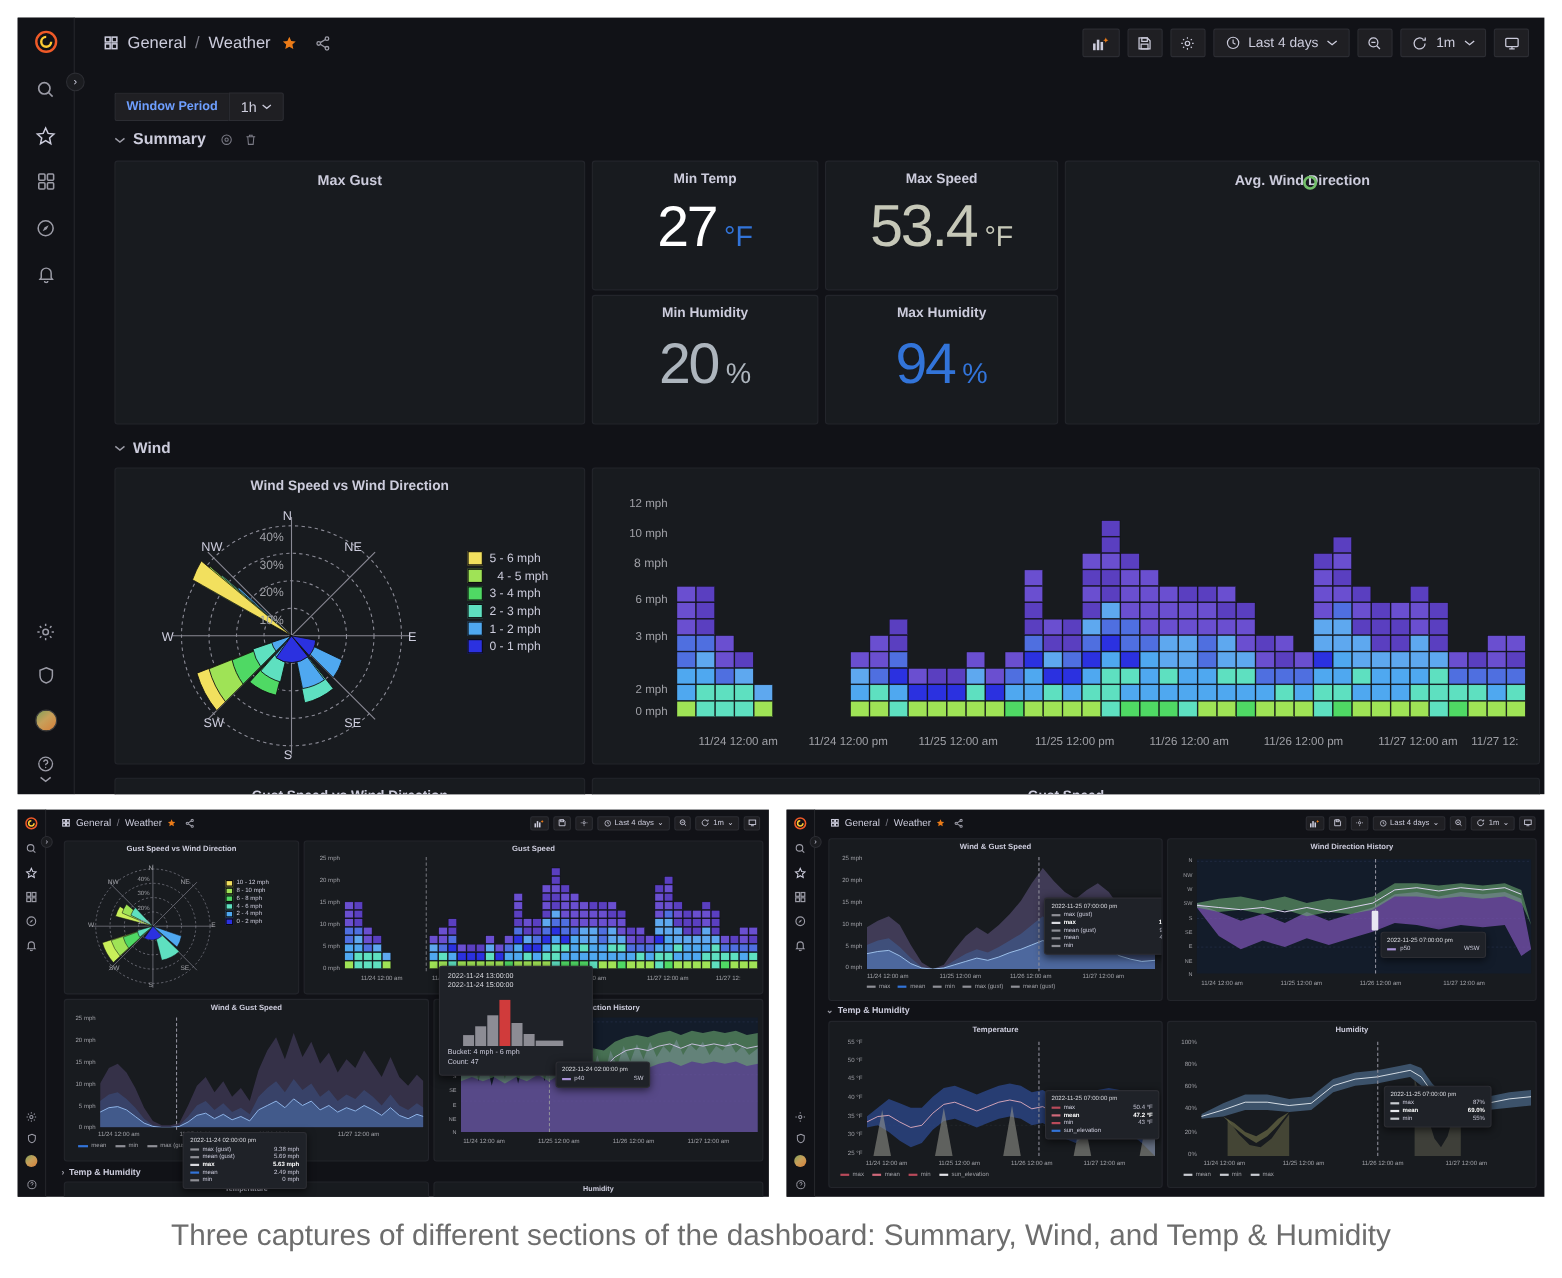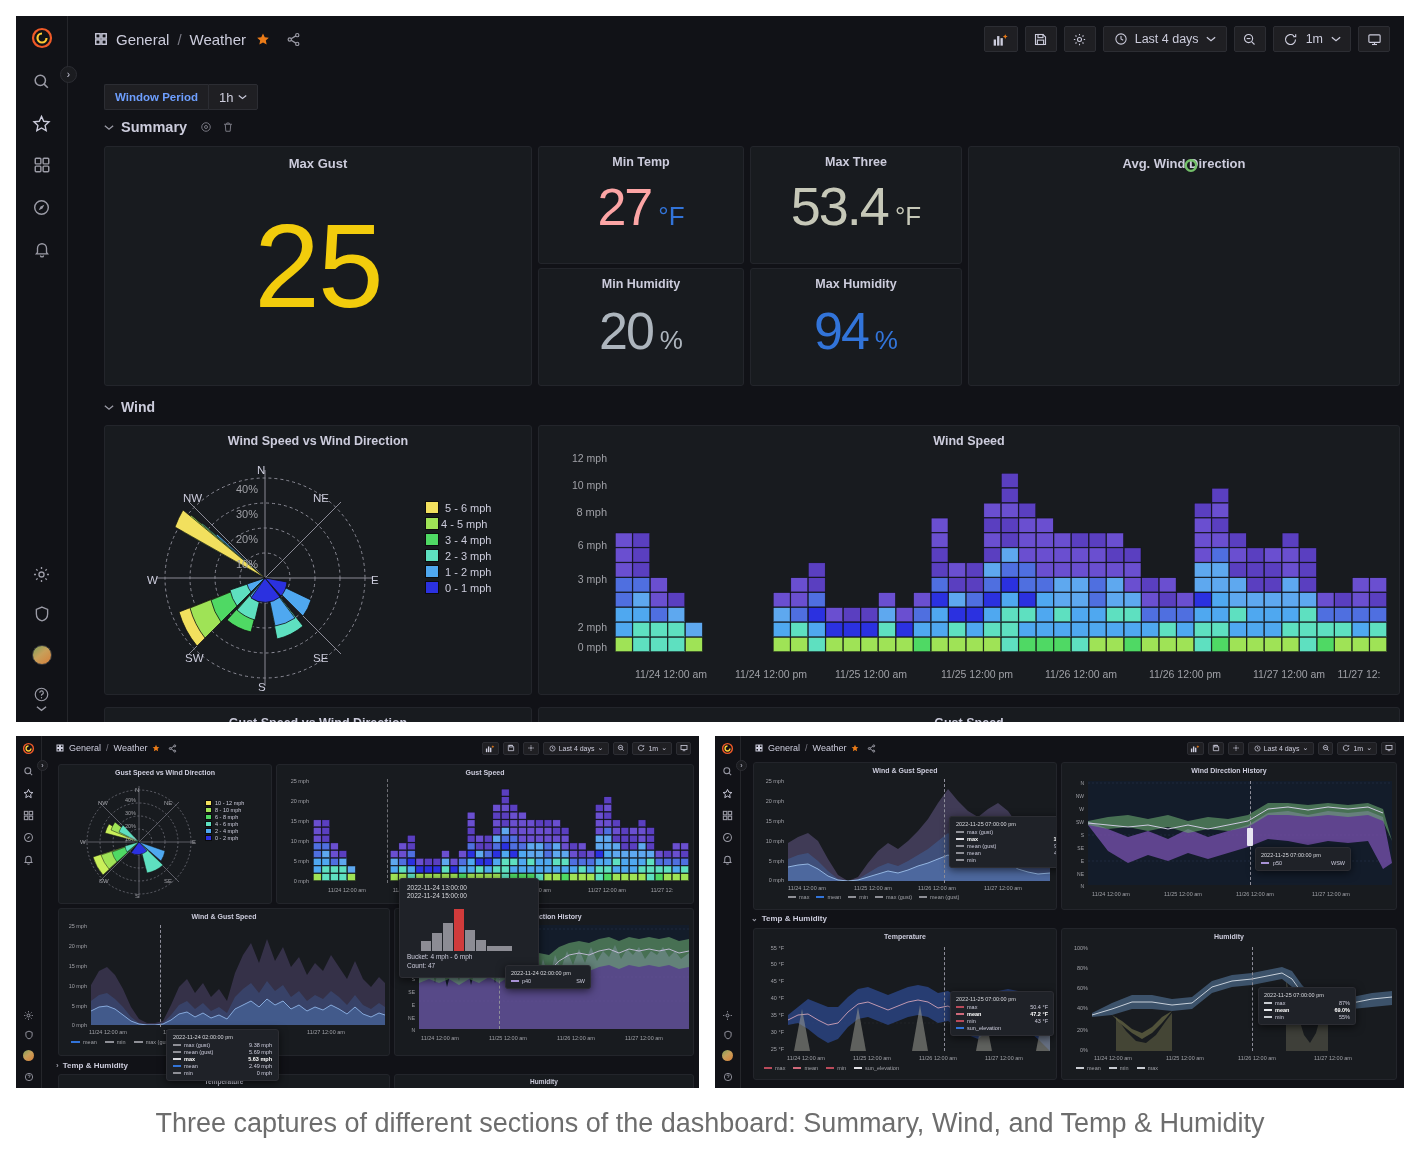--- a/index.html
+++ b/index.html
@@ -297,34 +297,33 @@
             <polyline points="4,6.5 20,6.5"></polyline>
             <path d="M6.5 6.5l1.2 14h8.6l1.2-14"></path>
             <path d="M9.5 6.5V4h5v2.5"></path>
           </svg>
       </span>
     </div>
 
     <div class="panel" style="left:88px; top:130px; width:428px; height:240px;">
       <div class="panel-title" style="margin-top:9px;font-size:13px;">Max Gust</div>
       <div class="stat-value" style="margin-top:36px;">
-        <span style="font-size:118px;color:#f2cc0c;line-height:1;">25</span>
       </div>
     </div>
 
     <div class="panel" style="left:522px; top:130px; width:206px; height:118px;">
       <div class="panel-title" style="margin-top:8px;font-size:12.5px;">Min Temp</div>
       <div class="stat-value" style="margin-top:12px;">
-        <span style="font-size:52px;color:#fca5a5;line-height:1;">27</span>
+        <span style="font-size:52px;color:#ffffff;line-height:1;">27</span>
         <span class="stat-unit" style="font-size:26px;color:#3274d9;margin-left:7px;">°F</span>
       </div>
     </div>
 
     <div class="panel" style="left:734px; top:130px; width:212px; height:118px;">
-      <div class="panel-title" style="margin-top:8px;font-size:12.5px;">Max Three</div>
+      <div class="panel-title" style="margin-top:8px;font-size:12.5px;">Max Speed</div>
       <div class="stat-value" style="margin-top:10px;">
         <span style="font-size:54px;color:#c6c8b8;line-height:1;">53.4</span>
         <span class="stat-unit" style="font-size:26px;color:#c6c8b8;margin-left:7px;">°F</span>
       </div>
     </div>
 
     <div class="panel" style="left:522px; top:252px; width:206px; height:118px;">
       <div class="panel-title" style="margin-top:8px;font-size:12.5px;">Min Humidity</div>
       <div class="stat-value" style="margin-top:14px;">
         <span style="font-size:52px;color:#adb5bd;line-height:1;">20</span>
@@ -421,21 +420,21 @@
       <div class="axis-lbl" style="left:131px;top:107px;font-size:11px;">20%</div>
       <div class="axis-lbl" style="left:131px;top:132px;font-size:11px;">10%</div>
 
       <div class="legend-box" style="left:320px;top:75px;">
         <div class="legend-row" style="margin-bottom:3px;">
           <span class="legend-sw" style="width:14px;height:13px;background:#f2e05e;"></span>
           <span class="legend-txt" style="font-size:11px;margin-left:6px;">5 - 6 mph</span>
         </div>
         <div class="legend-row" style="margin-bottom:3px;">
           <span class="legend-sw" style="width:14px;height:13px;background:#9fe356;"></span>
-          <span class="legend-txt" style="font-size:11px;margin-left:2px;">4 - 5 mph</span>
+          <span class="legend-txt" style="font-size:11px;margin-left:13px;">4 - 5 mph</span>
         </div>
         <div class="legend-row" style="margin-bottom:3px;">
           <span class="legend-sw" style="width:14px;height:13px;background:#4fd964;"></span>
           <span class="legend-txt" style="font-size:11px;margin-left:6px;">3 - 4 mph</span>
         </div>
         <div class="legend-row" style="margin-bottom:3px;">
           <span class="legend-sw" style="width:14px;height:13px;background:#5ee0c0;"></span>
           <span class="legend-txt" style="font-size:11px;margin-left:6px;">2 - 3 mph</span>
         </div>
         <div class="legend-row" style="margin-bottom:3px;">
@@ -443,21 +442,20 @@
           <span class="legend-txt" style="font-size:11px;margin-left:6px;">1 - 2 mph</span>
         </div>
         <div class="legend-row">
           <span class="legend-sw" style="width:14px;height:13px;background:#2b31e0;"></span>
           <span class="legend-txt" style="font-size:11px;margin-left:6px;">0 - 1 mph</span>
         </div>
       </div>
     </div>
 
     <div class="panel" style="left:522px; top:409px; width:862px; height:270px;">
-      <div class="panel-title" style="margin-top:8px;font-size:12.5px;">Wind Speed</div>
       <div class="plot" id="hm-main" style="left:76px;top:32px;width:772px;height:194px;"><svg width="772" height="194" viewBox="0 0 772 194">
             <rect x="0.4" y="179.47692307692307" width="16.745454545454546" height="14.123076923076923" fill="#9fe356" stroke="#0d0d10" stroke-width="0.4"></rect>
             <rect x="0.4" y="164.55384615384617" width="16.745454545454546" height="14.123076923076923" fill="#4fa8f0" stroke="#0d0d10" stroke-width="0.4"></rect>
             <rect x="0.4" y="149.63076923076923" width="16.745454545454546" height="14.123076923076923" fill="#4fa8f0" stroke="#0d0d10" stroke-width="0.4"></rect>
             <rect x="0.4" y="134.70769230769233" width="16.745454545454546" height="14.123076923076923" fill="#4f6fe0" stroke="#0d0d10" stroke-width="0.4"></rect>
             <rect x="0.4" y="119.78461538461539" width="16.745454545454546" height="14.123076923076923" fill="#4f6fe0" stroke="#0d0d10" stroke-width="0.4"></rect>
             <rect x="0.4" y="104.86153846153846" width="16.745454545454546" height="14.123076923076923" fill="#6a4fd0" stroke="#0d0d10" stroke-width="0.4"></rect>
             <rect x="0.4" y="89.93846153846154" width="16.745454545454546" height="14.123076923076923" fill="#6a4fd0" stroke="#0d0d10" stroke-width="0.4"></rect>
             <rect x="0.4" y="75.01538461538462" width="16.745454545454546" height="14.123076923076923" fill="#6a4fd0" stroke="#0d0d10" stroke-width="0.4"></rect>
             <rect x="17.945454545454545" y="179.47692307692307" width="16.745454545454546" height="14.123076923076923" fill="#5ee0c0" stroke="#0d0d10" stroke-width="0.4"></rect>

